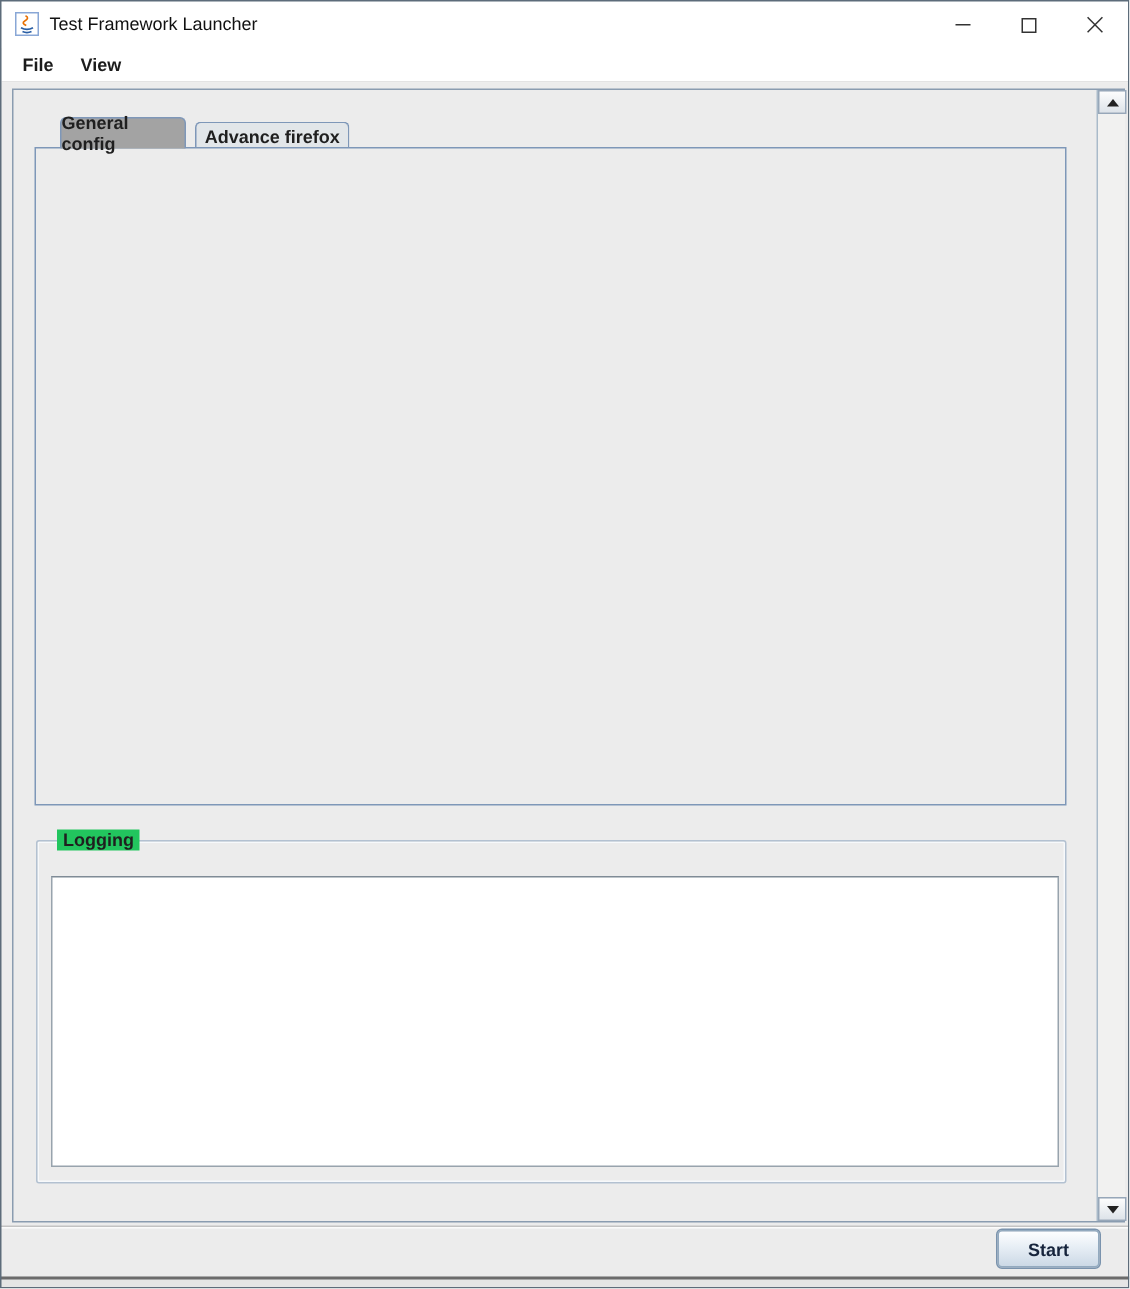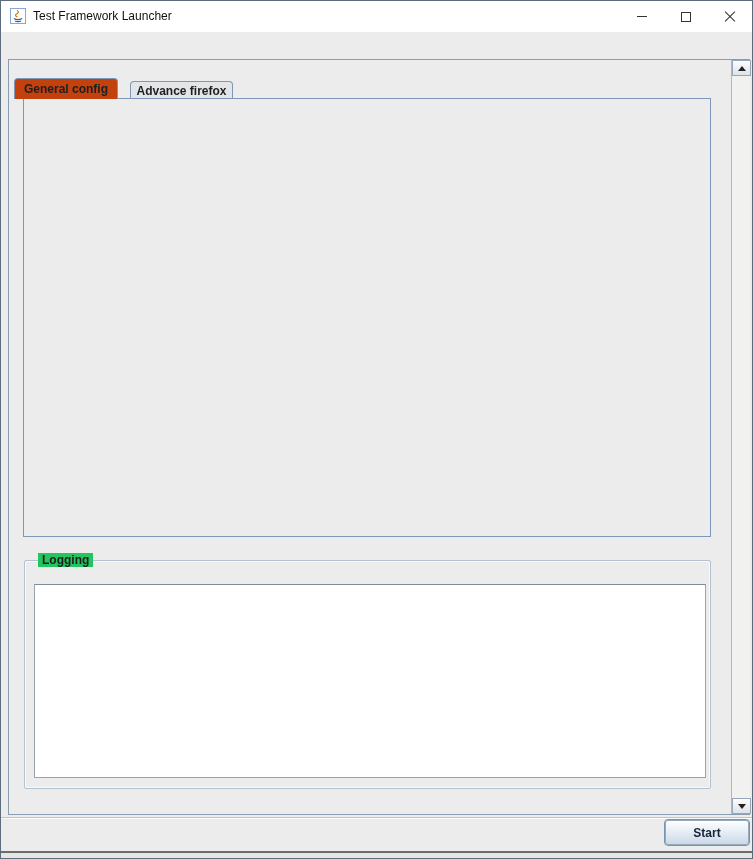--- a/index.html
+++ b/index.html
@@ -28,21 +28,21 @@
   
   .viewport-border { position:absolute; left:8px; top:59px; width:742px; height:756px; border:1px solid #8a9cb0; background:#ececec; }
   .vscrollbar { position:absolute; left:731px; top:60px; width:19px; height:754px; background:#f1f1f0; border-left:1px solid #a9bac9; }
   .sb-btn { position:absolute; left:0; width:19px; height:16px; background:linear-gradient(180deg,#fdfdfd,#dde3e9); border:1px solid #97a7b9; display:flex; align-items:center; justify-content:center; }
   .sb-up { top:0; } .sb-down { bottom:0; }
   .tri-up   { width:0; height:0; border-left:4px solid transparent; border-right:4px solid transparent; border-bottom:5px solid #222; }
   .tri-down { width:0; height:0; border-left:4px solid transparent; border-right:4px solid transparent; border-top:5px solid #222; }
 
   
   .tab { position:absolute; border:1px solid #7e97b8; border-bottom:none; border-radius:4px 4px 0 0; display:flex; align-items:center; justify-content:center; font-size:12px; font-weight:700; color:#1f1f1f; }
-  .tab-selected   { left:14px;  top:78px; width:104px; height:21px; background:#c2410c; z-index:3; }
+  .tab-selected   { left:40px;  top:78px; width:84px; height:21px; background:#a3a3a3; z-index:3; }
   .tab-unselected { left:130px; top:81px; width:103px; height:18px; background:#e2e6e9; z-index:1; }
 
   
   .tabpanel { position:absolute; left:23px; top:98px; width:688px; height:439px; border:1px solid #7e97b8; background:#ececec; z-index:2; }
 
   
   .row { position:absolute; left:0; width:753px; height:22px; }
   .flabel { position:absolute; left:30px; top:3px; font-size:12px; font-weight:700; color:#1f1f1f; white-space:nowrap; }
   .sublabel { position:absolute; left:224px; top:3px; font-size:12px; font-weight:700; color:#1f1f1f; white-space:nowrap; }
   .tfield { position:absolute; height:21px; background:#fff; border:1px solid #8796a5; border-top-color:#6d7d8c; font-family:"Liberation Sans",sans-serif; font-size:12px; color:#222; padding:0 3px; outline:none; }
@@ -50,21 +50,21 @@
   .cb { position:absolute; left:199px; top:2px; width:14px; height:14px; background:linear-gradient(180deg,#fcfdfe,#e0e6ec); border:1px solid #95a4b2; border-radius:2px; box-shadow:inset 1px 1px 0 #fff, 1px 1px 0 rgba(125,140,155,.3); }
   .cb[data-checked="true"]::after { content:"✔"; position:absolute; left:1px; top:-2px; font-size:12px; color:#111; }
 
   
   .log-group { position:absolute; left:24px; top:560px; width:687px; height:229px; border:1px solid #b3c1d1; border-radius:2px; box-shadow:inset 0 0 0 1px #f7f9fb; }
   .log-title { position:absolute; left:38px; top:553px; background:#22c55e; padding:0 4px; font-size:12px; font-weight:700; color:#1f1f1f; z-index:2; }
   .log-area { position:absolute; left:34px; top:584px; width:672px; height:194px; background:#fff; border:1px solid #98a3ad; border-top-color:#7f8b96; resize:none; font-family:"Liberation Sans",sans-serif; font-size:12px; color:#222; padding:2px 4px; outline:none; }
 
   
   .separator { position:absolute; left:0; top:817px; width:753px; height:2px; border-top:1px solid #c3c3c3; border-bottom:1px solid #fbfbfb; }
-  .start-btn { position:absolute; left:665px; top:820px; width:84px; height:25px; border:1px solid #93aabf; outline:1px solid #7a93ad; border-radius:3px; background:linear-gradient(180deg,#fdfeff 0%,#e7eef5 45%,#ccd9e6 100%); font-family:"Liberation Sans",sans-serif; font-size:12px; font-weight:700; color:#16243c; cursor:pointer; }
+  .start-btn { position:absolute; left:665px; top:820px; width:68px; height:25px; border:1px solid #93aabf; outline:1px solid #7a93ad; border-radius:3px; background:linear-gradient(180deg,#fdfeff 0%,#e7eef5 45%,#ccd9e6 100%); font-family:"Liberation Sans",sans-serif; font-size:12px; font-weight:700; color:#16243c; cursor:pointer; }
   .bottom-edge { position:absolute; left:0; top:851px; width:753px; height:8px; border-top:2px solid #6b6b6b; background:#e5e5e5; }
 </style>
 </head>
 <body>
 
 <div id="app">
 
   <div class="titlebar">
     <svg class="app-icon" viewBox="0 0 16 16">
       <rect x="0.5" y="0.5" width="15" height="15" fill="#ffffff" stroke="#89a7d6"></rect>
@@ -79,20 +79,24 @@
         </div>
       <div class="wc-btn">
           <span class="max-glyph"></span>
         </div>
       <div class="wc-btn">
           <span class="close-glyph"></span>
         </div>
     </div>
   </div>
 
+  <div class="menubar">
+    <span class="menu-item">File</span>
+    <span class="menu-item">View</span>
+  </div>
 
   <div class="viewport-border"></div>
 
   <div class="tab tab-selected">General config</div>
   <div class="tab tab-unselected">Advance firefox</div>
   <div class="tabpanel"></div>
 
   <div class="row" style="top:111px">
     <span class="flabel">Server</span>
     <input class="tfield" style="left: 197px; top: 3px; width: 501px;" value="https://dev.helptotest.com">

